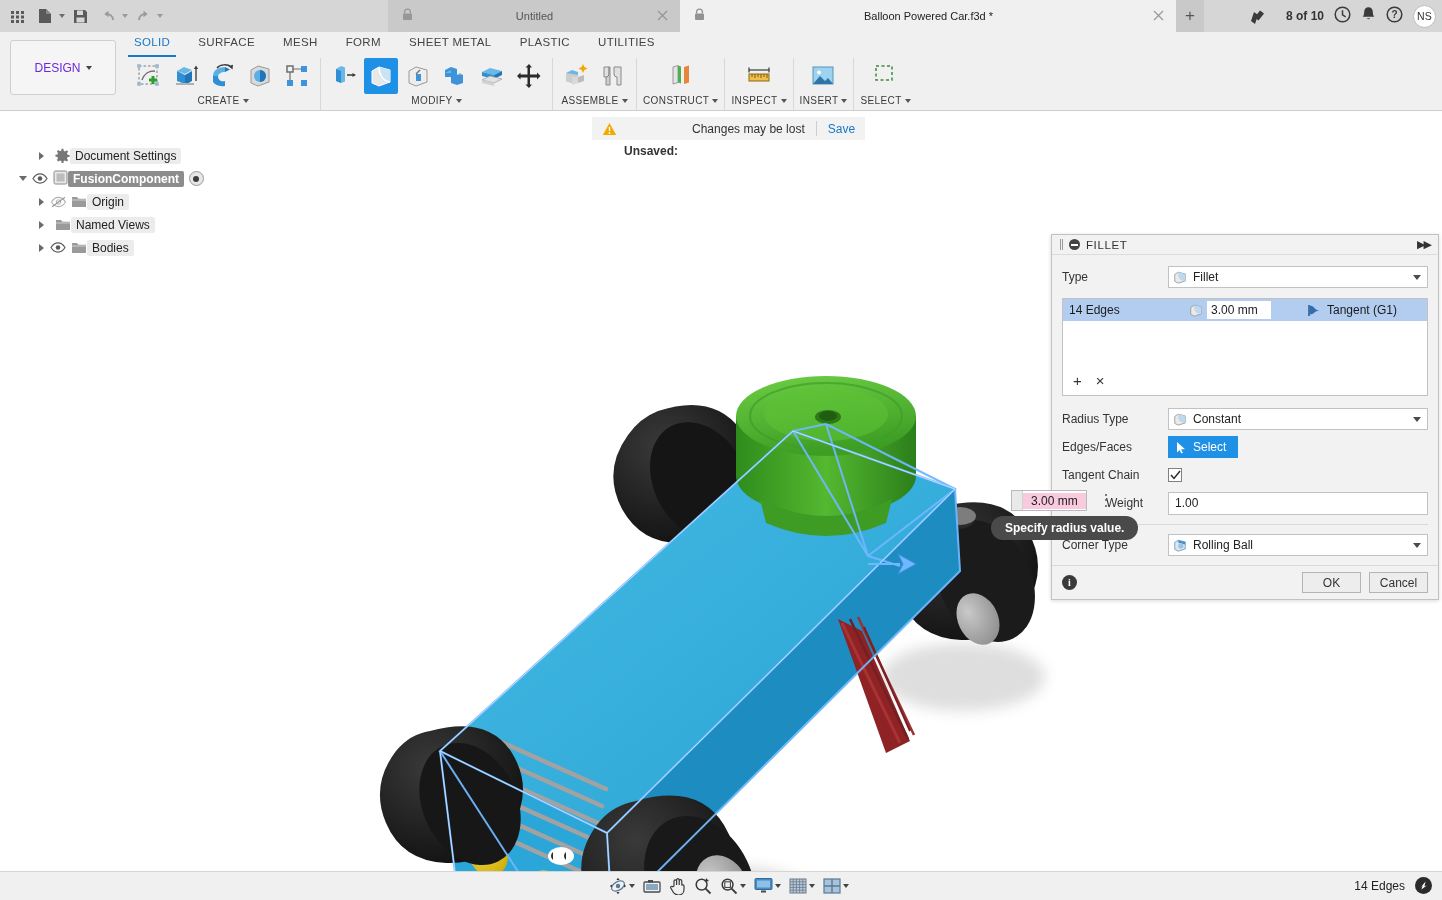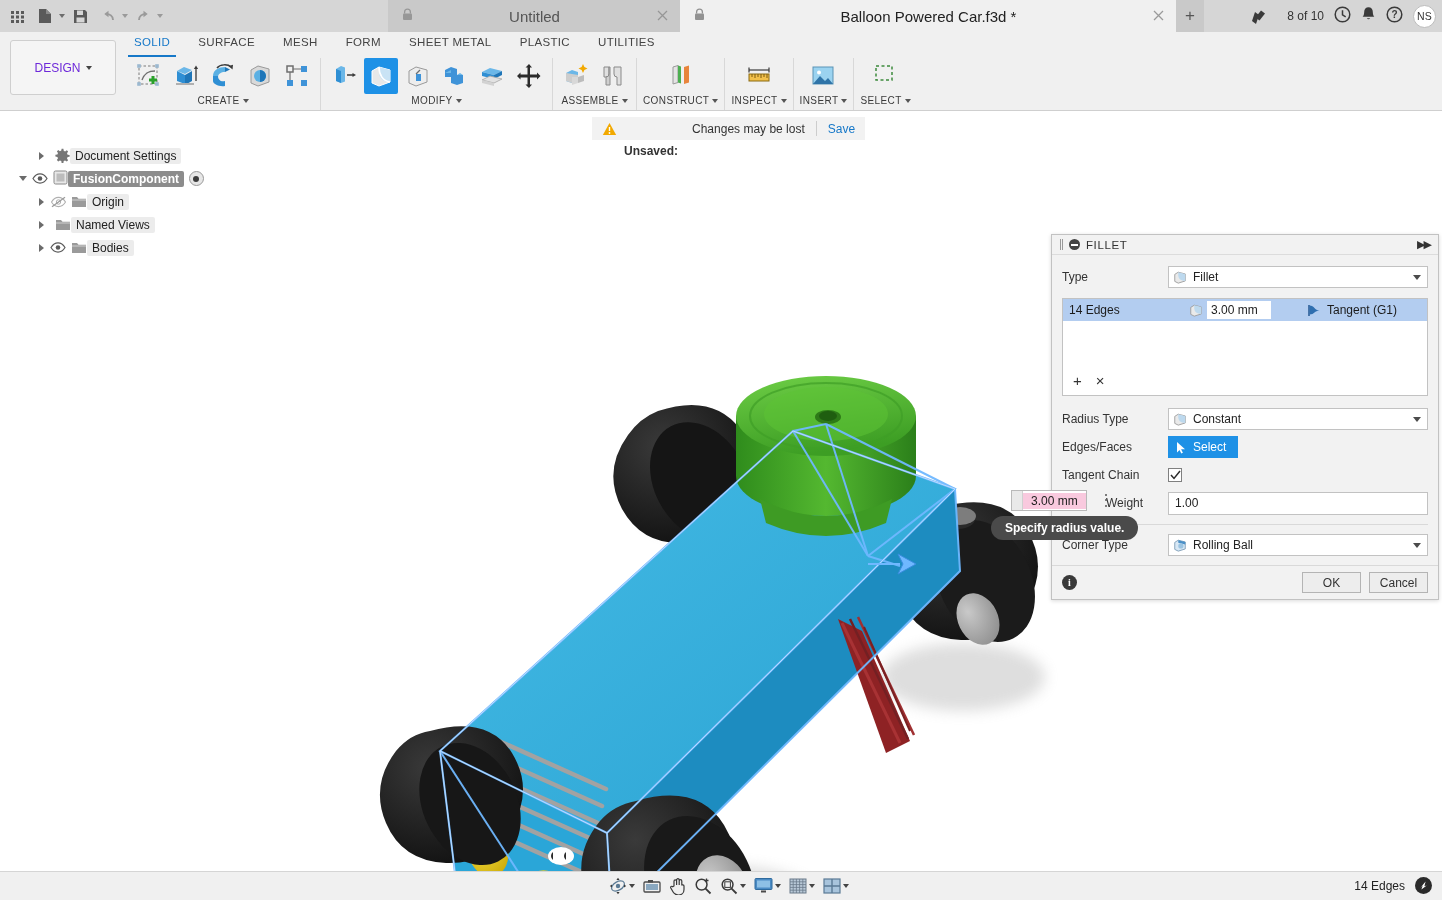--- a/index.html
+++ b/index.html
@@ -29,26 +29,26 @@
   .tb-group { display:flex; align-items:center; }
 
   .tab-area { position:absolute; left:388px; top:0; height:32px; display:flex; align-items:stretch; }
   .doc-tab {
     height:32px; display:flex; align-items:center; gap:6px;
     padding:0 10px 0 14px; background:#c9c9c9; color:#555;
     min-width:280px; position:relative;
   }
   .doc-tab.active { background:#f0f0f0; color:#222; }
   .doc-tab .lock { opacity:.6; }
-  .doc-tab .tab-title { flex:1; text-align:center; font-size:15px; white-space:nowrap;}
+  .doc-tab .tab-title { flex:1; text-align:center; font-size:11px; white-space:nowrap;}
   .doc-tab .tabclose { width:14px; height:14px; opacity:.55; }
   .tab-plus { width:28px;height:32px;display:flex;align-items:center;justify-content:center;background:#c9c9c9;color:#555;font-size:17px;}
 
   .topright { position:absolute; right:6px; top:0; height:32px; display:flex; align-items:center; gap:10px; }
-  .jobs { display:flex; gap:20px; font-size:12px; color:#333; }
+  .jobs { display:flex; gap:20px; font-size:12px; color:#333;font-weight:bold; }
   .avatar {
     width:23px;height:23px;border-radius:50%;background:#fff;border:1px solid #bcbcbc;
     display:flex;align-items:center;justify-content:center;font-size:10.5px;color:#333;letter-spacing:.3px;
   }
 
   
   .ribbon {
     position:absolute; left:0; top:32px; width:1442px; height:79px;
     background:#f0f0f0; border-bottom:1px solid #cfcfcf;
   }

